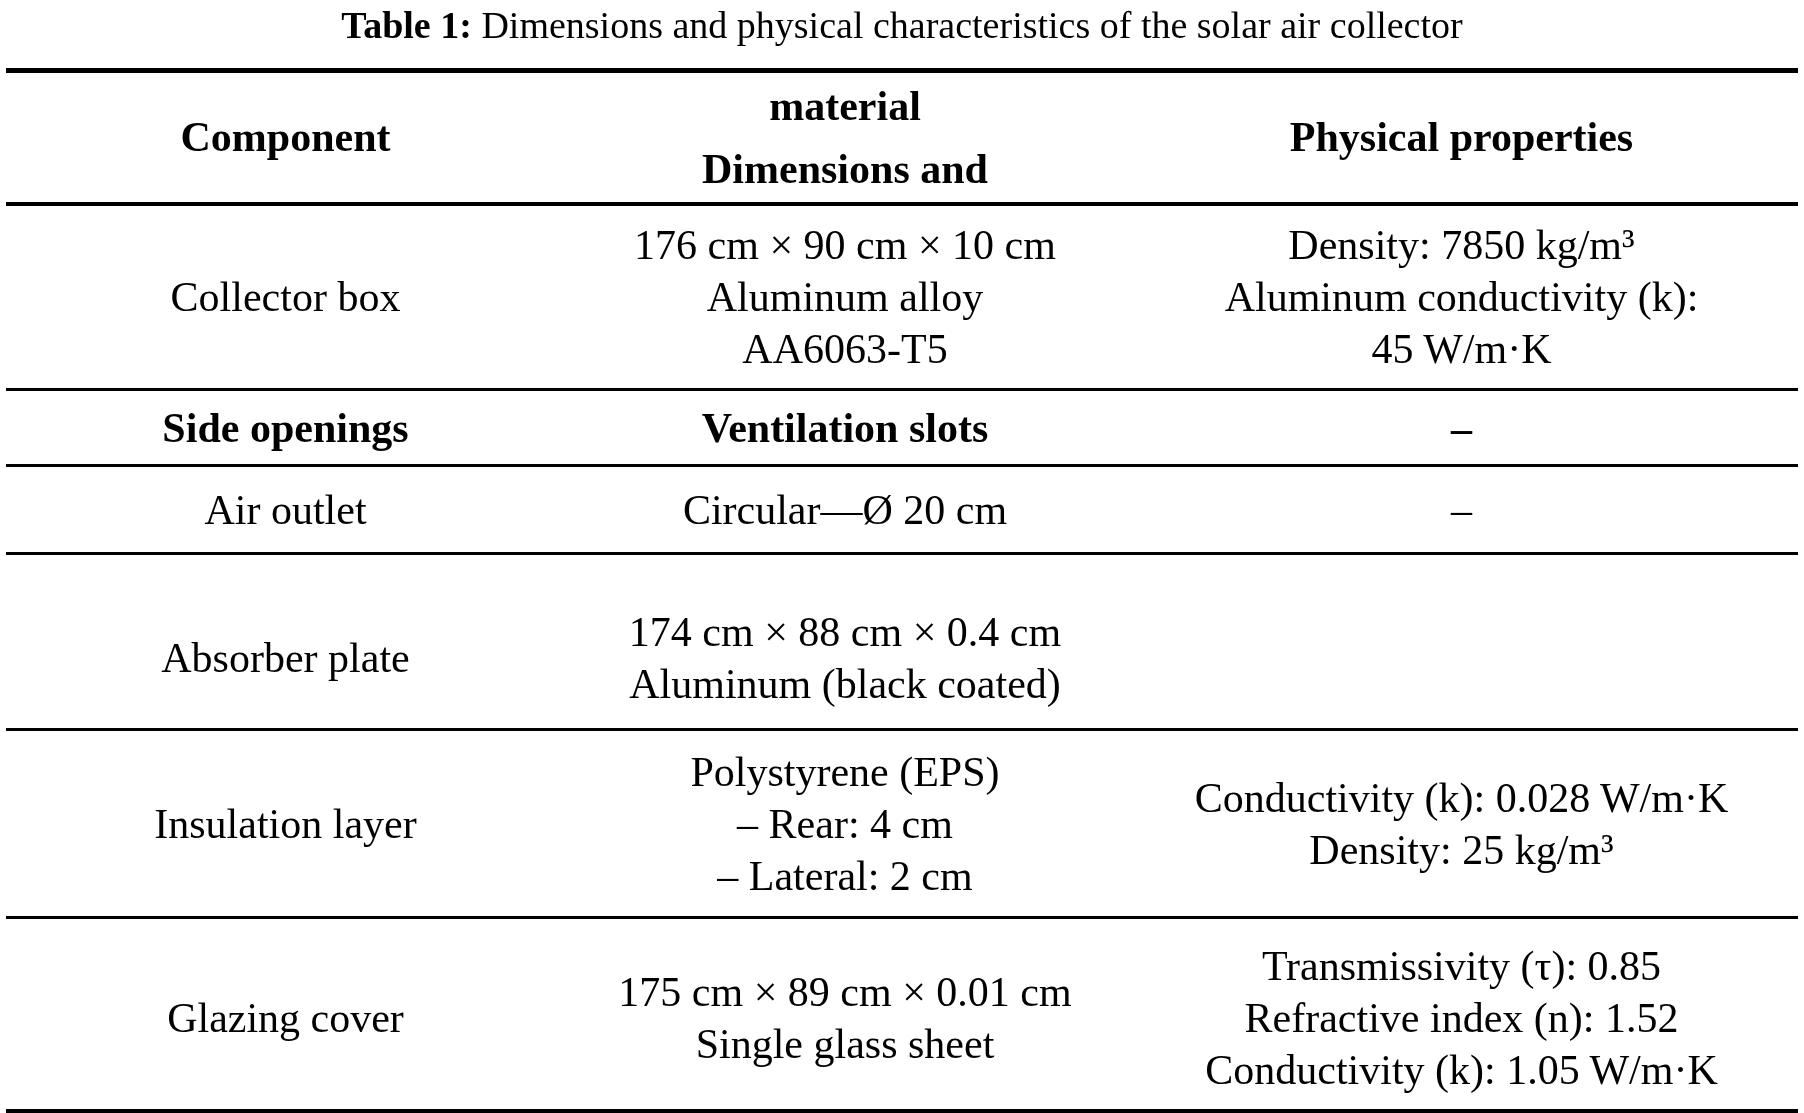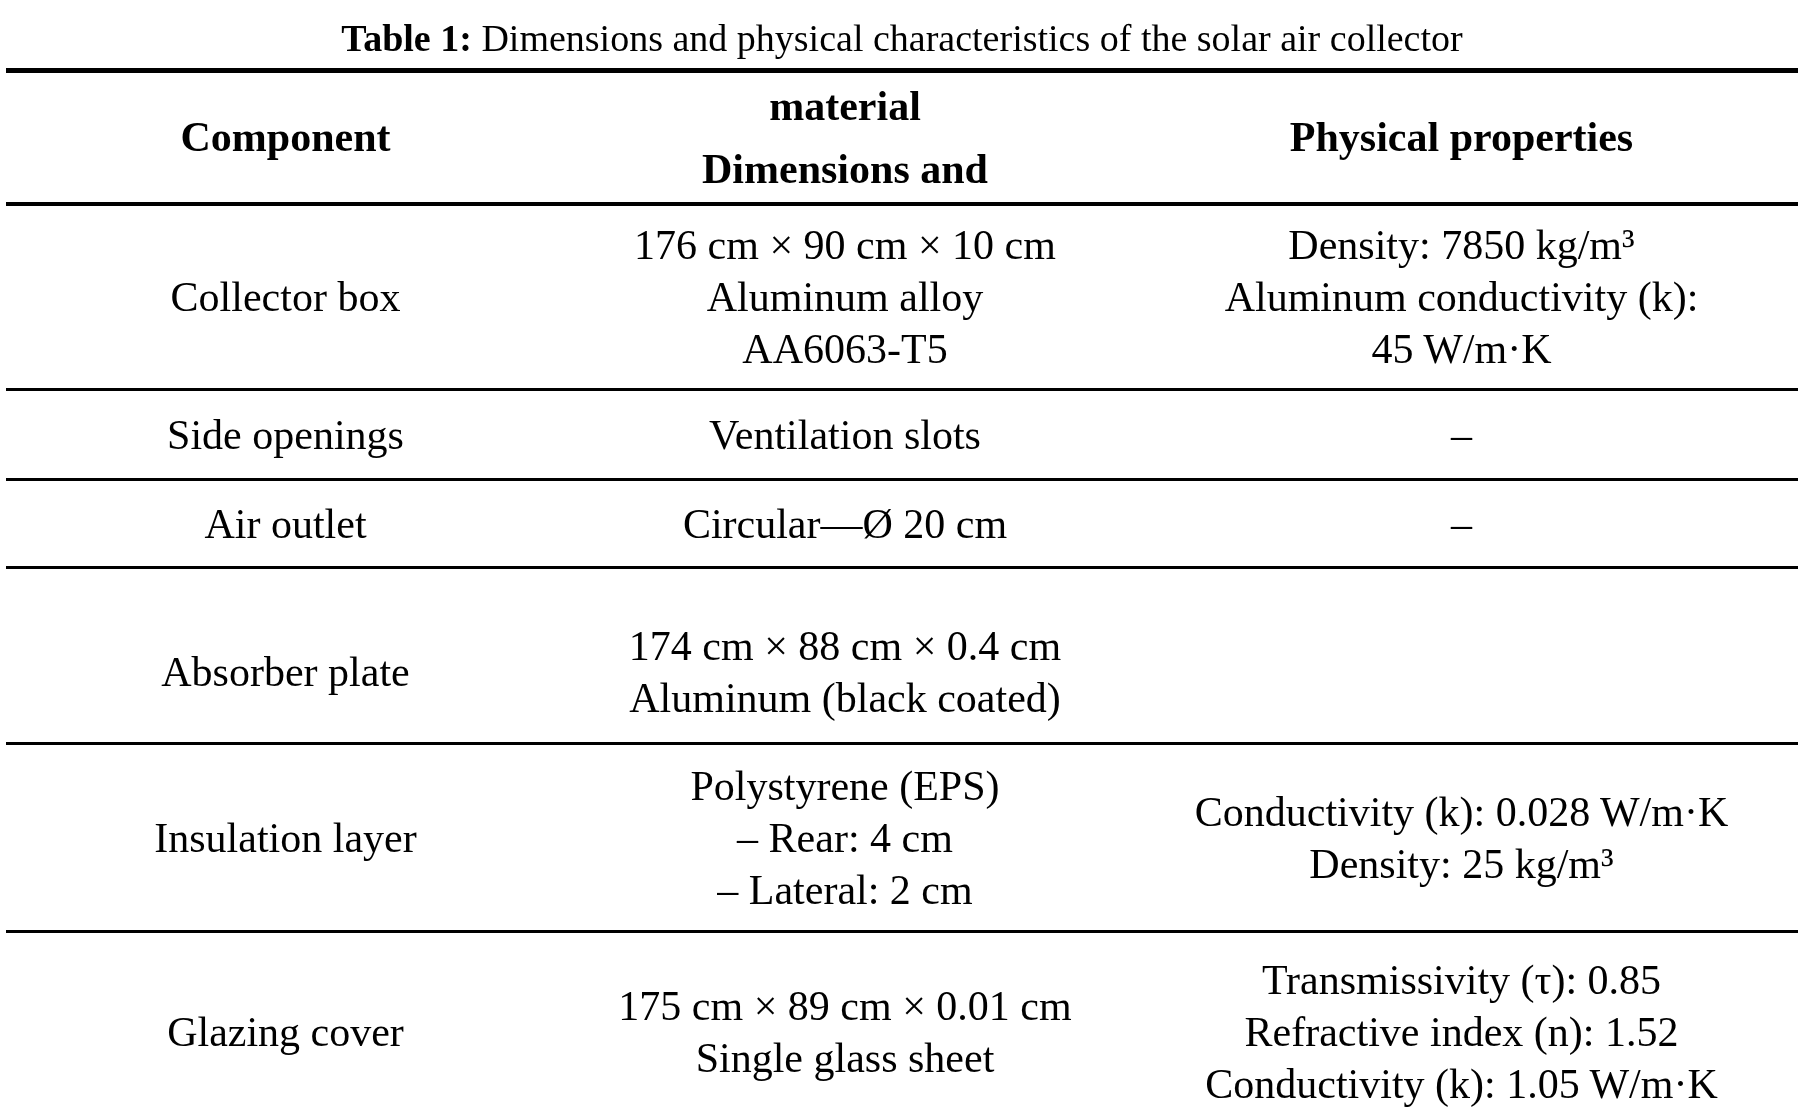--- a/index.html
+++ b/index.html
@@ -13,21 +13,21 @@
     height: 1113px;
     background: #ffffff;
     color: #000000;
     font-family: "Liberation Serif", "DejaVu Serif", serif;
     overflow: hidden;
   }
   
   .caption {
     height: 68px;
     box-sizing: border-box;
-    padding-top: 15px;
+    padding-top: 2px;
     text-align: center;
     font-size: 38px;
     line-height: 46px;
     white-space: nowrap;
   }
   .caption .cap-label { font-weight: bold; }
   
   .ptable {
     margin: 0 6px;
     width: 1792px;
@@ -52,21 +52,21 @@
     min-width: 0;
   }
   .line { line-height: 52px; white-space: nowrap; }
 
   
   .h-header { height: 129px; font-weight: bold; text-align: center; }
   .h-header .line { line-height: 63px; }
 
   
   .h-r0 { height: 182px; }
-  .h-r1 { height: 87px; }
+  .h-r1 { height: 73px; font-weight: bold; }
   .h-r2 { height: 85px; }
   .h-r3 { height: 173px; overflow: hidden; }   
   .h-r3 .cell { transform: translateY(16px); }
   .h-r3 .col-properties { transform: translateY(20px); }
   .h-r4 { height: 185px; }
   .h-r5 { height: 190px; }
   .h-r5 .cell { transform: translateY(4px); }
 </style>
 </head>
 <body>

